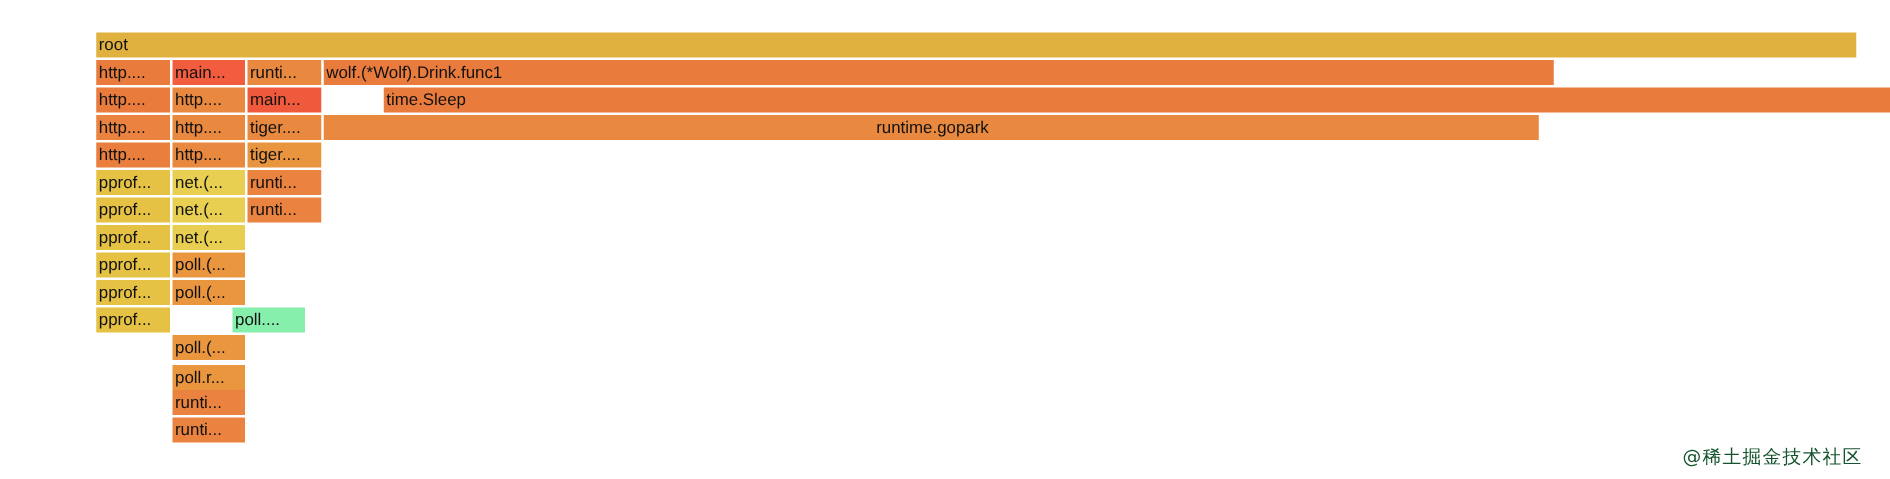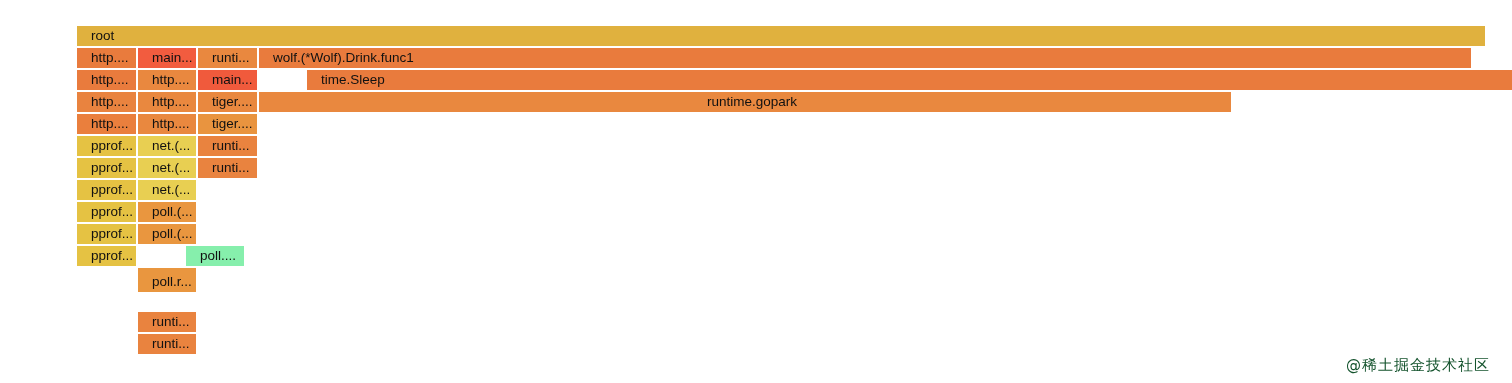--- a/index.html
+++ b/index.html
@@ -23,21 +23,21 @@
   }
   .frame {
     position: absolute;
     height: 20px;
     box-sizing: border-box;
     overflow: hidden;
     white-space: nowrap;
     font-size: 13.5px;
     line-height: 20px;
     color: #111111;
-    padding-left: 14px;
+    padding-left: 2px;
     cursor: pointer;
     border-radius: 0px;
   }
   .frame-label {
     display: block;
     overflow: hidden;
     white-space: nowrap;
     text-overflow: clip;
     pointer-events: none;
   }
@@ -61,21 +61,21 @@
     </div>
     <div class="frame" style="left: 77px; top: 48px; width: 59px; height: 20px; background: rgb(233, 123, 61);">
       <span class="frame-label">http....</span>
     </div>
     <div class="frame" style="left: 138px; top: 48px; width: 58px; height: 20px; background: rgb(242, 92, 63);">
       <span class="frame-label">main...</span>
     </div>
     <div class="frame" style="left: 198px; top: 48px; width: 59px; height: 20px; background: rgb(233, 136, 63);">
       <span class="frame-label">runti...</span>
     </div>
-    <div class="frame" style="left: 259px; top: 48px; width: 1212px; height: 20px; background: rgb(233, 123, 61);">
+    <div class="frame" style="left: 259px; top: 48px; width: 984px; height: 20px; background: rgb(233, 123, 61);">
       <span class="frame-label">wolf.(*Wolf).Drink.func1</span>
     </div>
     <div class="frame" style="left: 77px; top: 70px; width: 59px; height: 20px; background: rgb(233, 123, 61);">
       <span class="frame-label">http....</span>
     </div>
     <div class="frame" style="left: 138px; top: 70px; width: 58px; height: 20px; background: rgb(233, 136, 63);">
       <span class="frame-label">http....</span>
     </div>
     <div class="frame" style="left: 198px; top: 70px; width: 59px; height: 20px; background: rgb(240, 90, 60);">
       <span class="frame-label">main...</span>
@@ -142,21 +142,21 @@
     </div>
     <div class="frame" style="left: 77px; top: 246px; width: 59px; height: 20px; background: rgb(229, 194, 67);">
       <span class="frame-label">pprof...</span>
     </div>
     <div class="frame" style="left: 138px; top: 246px; width: 58px; height: 20px; background: #86efac; margin-left: 48px;">
       <span class="frame-label">poll....</span>
     </div>
     <div class="frame" style="left: 138px; top: 268px; width: 58px; height: 20px; background: rgb(233, 150, 63);">
       <span class="frame-label">poll.(...</span>
     </div>
-    <div class="frame" style="left: 138px; top: 272px; width: 58px; height: 20px; background: rgb(233, 150, 63);">
+    <div class="frame" style="left: 138px; top: 292px; width: 58px; height: 20px; background: rgb(233, 150, 63);">
       <span class="frame-label">poll.r...</span>
     </div>
     <div class="frame" style="left: 138px; top: 312px; width: 58px; height: 20px; background: rgb(233, 131, 63);">
       <span class="frame-label">runti...</span>
     </div>
     <div class="frame" style="left: 138px; top: 334px; width: 58px; height: 20px; background: rgb(233, 131, 63);">
       <span class="frame-label">runti...</span>
     </div>
   </div>
 

